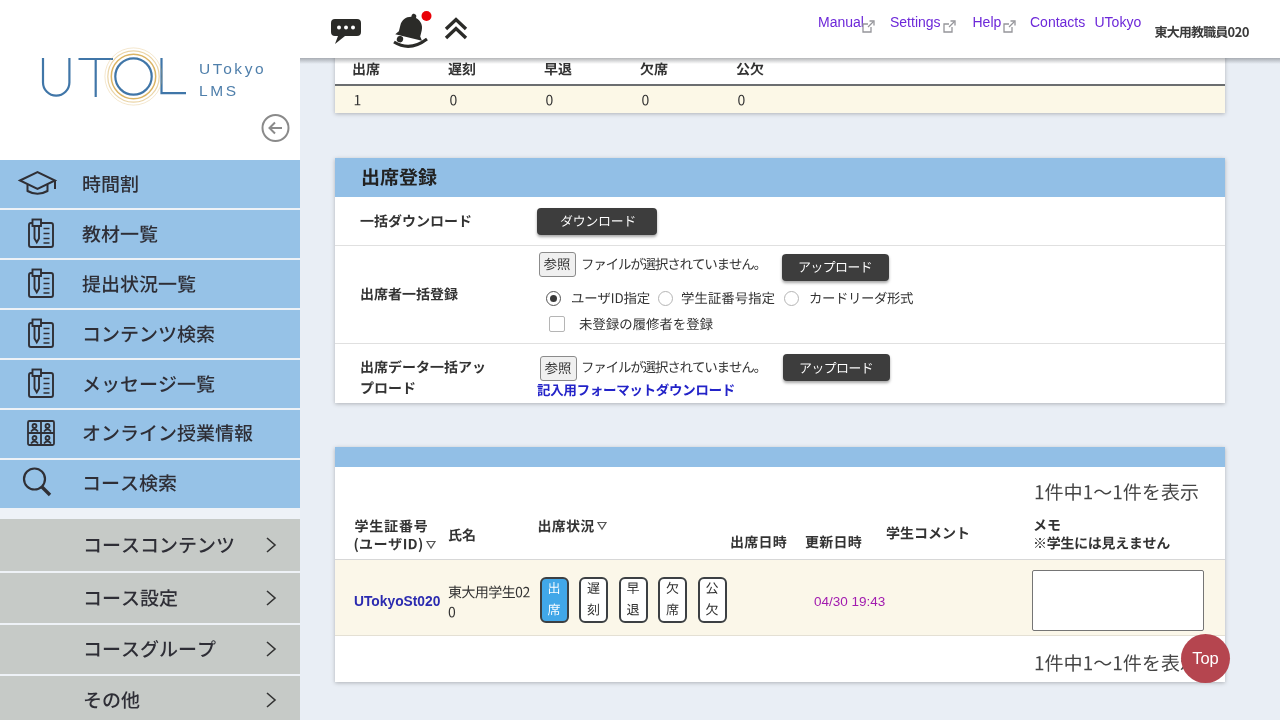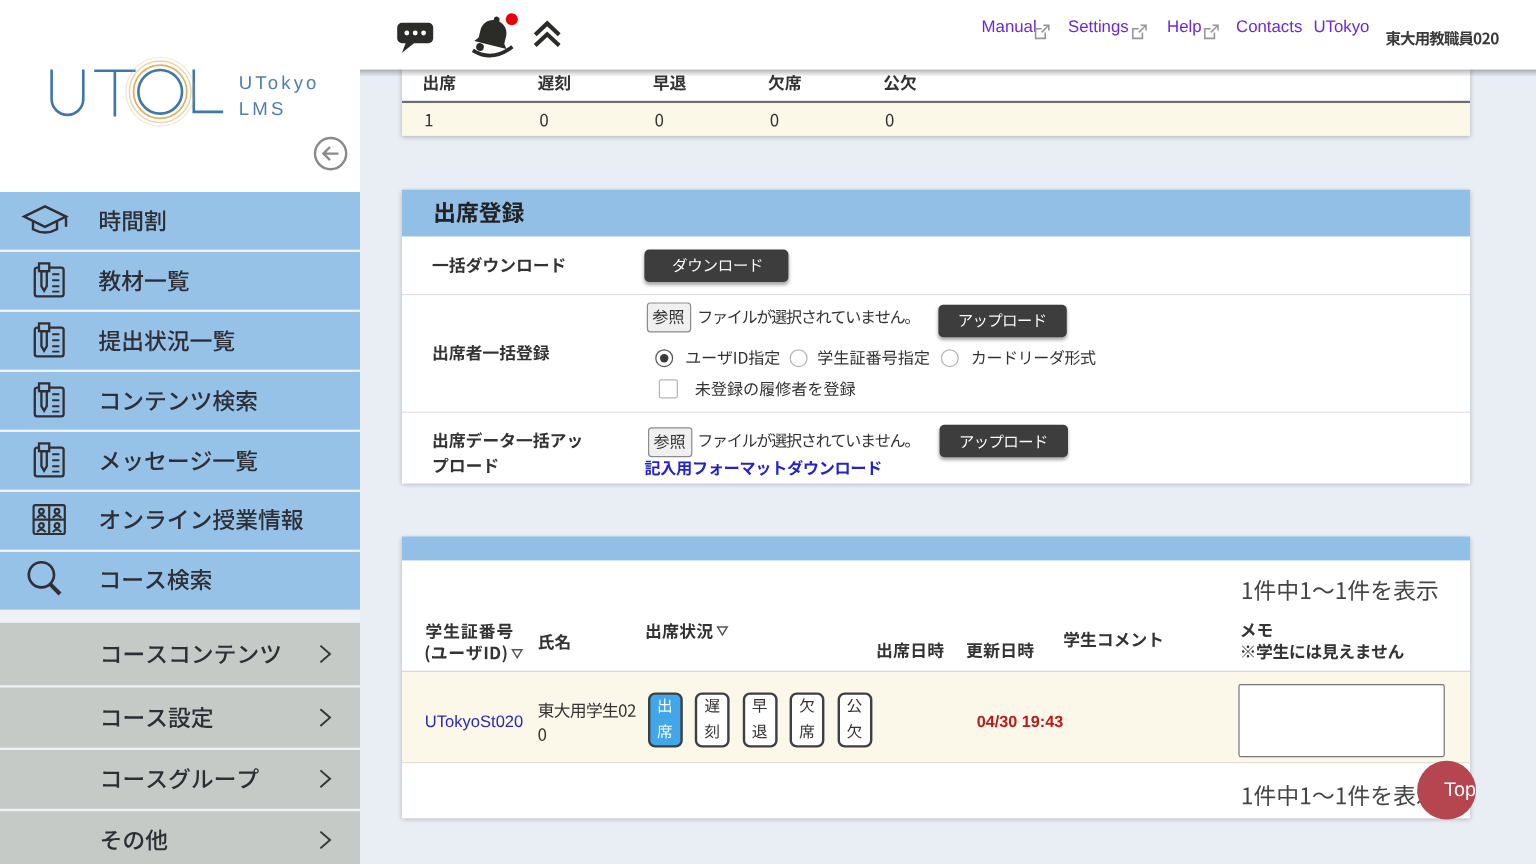--- a/index.html
+++ b/index.html
@@ -78,22 +78,22 @@
   <div style="position:absolute;left:0;top:113px;width:890px;height:75px;background:#fbf7e9"></div>
   <div style="position:absolute;left:0;top:188px;width:890px;height:1px;background:#e4e0d4"></div>
   <div style="position:absolute;left:204.5px;top:130px;width:29px;height:46px;background:#41a7e8;border:2px solid #3c4043;border-radius:6px"></div>
   <div style="position:absolute;left:244.0px;top:130px;width:29px;height:46px;background:#fff;border:2px solid #3c4043;border-radius:6px"></div>
   <div style="position:absolute;left:283.5px;top:130px;width:29px;height:46px;background:#fff;border:2px solid #3c4043;border-radius:6px"></div>
   <div style="position:absolute;left:323.0px;top:130px;width:29px;height:46px;background:#fff;border:2px solid #3c4043;border-radius:6px"></div>
   <div style="position:absolute;left:362.5px;top:130px;width:29px;height:46px;background:#fff;border:2px solid #3c4043;border-radius:6px"></div>
   <div style="position:absolute;left:697px;top:123px;width:172px;height:61px;background:#fff;border:1px solid #757575;border-radius:2px"></div>
 </div>
 
-<div class="abs" style="left:354px;top:595.1px;font-size:13.8px;color:#2b2bb0;font-weight:normal;line-height:1;z-index:7;white-space:nowrap">UTokyoSt020</div>
-<div class="abs" style="left:814px;top:595.25px;font-size:13.5px;color:#b91c1c;font-weight:bold;line-height:1;z-index:7;white-space:nowrap">04/30 19:43</div>
+<div class="abs" style="left:354px;top:595.1px;font-size:13.8px;color:#2b2bb0;font-weight:bold;line-height:1;z-index:7;white-space:nowrap">UTokyoSt020</div>
+<div class="abs" style="left:814px;top:595.25px;font-size:13.5px;color:#a21caf;font-weight:normal;line-height:1;z-index:7;white-space:nowrap">04/30 19:43</div>
 
 <svg id="cjk" width="1280" height="720" viewBox="0 0 1280 720">
       <defs>
         <path id="g0" d="M441 -200C490 -148 542 -75 563 -27L644 -76C622 -125 566 -194 517 -244ZM627 -845V-730H424V-648H627V-537H386V-453H757V-352H389V-269H757V-23C757 -9 752 -5 736 -4C720 -4 664 -4 608 -6C621 20 635 58 639 83C717 83 769 81 804 67C839 53 849 28 849 -21V-269H957V-352H849V-453H966V-537H720V-648H930V-730H720V-845ZM280 -409V-197H158V-409ZM280 -493H158V-695H280ZM70 -781V-26H158V-112H368V-781Z"></path>
         <path id="g1" d="M600 -163V-81H395V-163ZM600 -232H395V-310H600ZM874 -803H539V-449H825V-35C825 -17 819 -12 802 -11C786 -11 739 -10 689 -12V-382H309V42H395V-9H668C680 17 693 59 697 84C782 84 838 82 873 67C909 51 921 21 921 -34V-803ZM369 -596V-521H179V-596ZM369 -663H179V-733H369ZM825 -596V-519H629V-596ZM825 -663H629V-733H825ZM85 -803V85H179V-451H458V-803Z"></path>
         <path id="g2" d="M630 -737V-181H720V-737ZM836 -826V-38C836 -21 830 -16 813 -16C794 -15 735 -15 675 -17C689 10 703 55 707 81C786 81 846 78 881 63C916 47 928 20 928 -38V-826ZM107 -227V82H193V34H433V72H522V-227ZM193 -38V-154H433V-38ZM48 -753V-588H101V-525H266V-470H108V-404H266V-347H49V-273H567V-347H354V-404H510V-470H354V-525H522V-588H578V-753H356V-840H264V-753ZM266 -655V-594H132V-680H490V-594H354V-655Z"></path>
         <path id="g3" d="M625 -845C605 -722 573 -603 526 -507V-579H443C487 -645 525 -718 557 -796L469 -821C450 -771 427 -723 401 -678V-746H288V-844H200V-746H76V-665H200V-579H39V-497H266C245 -474 223 -453 199 -433H121V-373C88 -350 53 -329 17 -311C36 -294 70 -258 82 -239C142 -273 198 -313 250 -358H346C325 -336 301 -313 278 -295H243V-210L32 -192L43 -107L243 -127V-12C243 -1 239 3 226 3C212 3 170 3 124 2C136 25 149 60 152 84C216 84 261 83 292 70C323 57 332 34 332 -10V-136L527 -156V-237L332 -218V-251C383 -289 437 -340 478 -389C499 -373 525 -349 537 -336C558 -364 578 -396 596 -432C617 -342 643 -259 677 -186C622 -106 548 -44 448 2C466 22 494 66 503 88C597 40 670 -20 727 -93C775 -19 834 41 907 85C922 59 952 22 974 3C896 -38 834 -102 786 -182C844 -288 879 -416 902 -572H965V-659H682C697 -714 710 -771 720 -829ZM328 -433C347 -453 366 -475 383 -497H521C505 -465 487 -436 468 -411L432 -438L415 -433ZM288 -665H393C375 -635 356 -606 335 -579H288ZM805 -572C790 -463 767 -369 733 -289C698 -374 674 -470 657 -572Z"></path>
         <path id="g4" d="M762 -843V-633H476V-542H732C658 -389 531 -230 406 -148C430 -129 458 -95 474 -70C578 -149 684 -278 762 -411V-38C762 -20 756 -14 737 -14C719 -13 655 -13 595 -15C608 12 623 55 628 82C714 82 774 79 812 63C848 48 862 22 862 -38V-542H962V-633H862V-843ZM215 -844V-633H54V-543H203C166 -412 96 -266 22 -184C38 -159 62 -120 72 -91C125 -155 175 -253 215 -358V83H310V-406C349 -356 392 -296 413 -262L470 -343C446 -371 347 -481 310 -516V-543H443V-633H310V-844Z"></path>
         <path id="g5" d="M42 -442V-338H962V-442Z"></path>
         <path id="g6" d="M278 -280H718V-237H278ZM278 -186H718V-143H278ZM278 -372H718V-330H278ZM595 -562V-488H928V-562ZM188 -425V-90H326C298 -29 230 -1 39 13C54 31 74 65 80 86C308 62 390 12 422 -90H553V-26C553 52 580 74 686 74C708 74 823 74 845 74C926 74 952 48 961 -59C936 -64 900 -77 882 -89C878 -12 871 -1 836 -1C810 -1 716 -1 697 -1C654 -1 646 -4 646 -27V-90H812V-425ZM611 -845C586 -755 541 -666 487 -607C508 -596 544 -572 560 -558C586 -589 611 -627 633 -670H954V-745H668C679 -772 689 -799 697 -826ZM263 -712H173V-754H263ZM498 -809H88V-457H512V-513H340V-560H479V-712H340V-754H498ZM263 -560V-513H173V-560ZM173 -658H396V-614H173Z"></path>
@@ -774,21 +774,21 @@
         <path d="M42 487 L50 495" stroke-width="3.4"></path>
       </g>
       <path d="M267 538 l8 7 -8 7" stroke="#333" stroke-width="1.6" fill="none"></path>
       <path d="M267 591 l8 7 -8 7" stroke="#333" stroke-width="1.6" fill="none"></path>
       <path d="M267 642 l8 7 -8 7" stroke="#333" stroke-width="1.6" fill="none"></path>
       <path d="M267 693 l8 7 -8 7" stroke="#333" stroke-width="1.6" fill="none"></path>
       <path d="M427 541.5 h8 l-4 6.5 z" fill="none" stroke="#555" stroke-width="1.2"></path>
       <path d="M598 522.5 h8 l-4 6.5 z" fill="none" stroke="#555" stroke-width="1.2"></path>
     </svg>
 
-<div style="position:absolute;left:1181px;top:634px;width:49px;height:49px;border-radius:50%;background:#b5454f;z-index:10;text-align:right;line-height:49px;color:#fff;font-size:16.5px">Top</div>
+<div style="position:absolute;left:1181px;top:634px;width:49px;height:49px;border-radius:50%;background:#b5454f;z-index:10;text-align:center;line-height:49px;color:#fff;font-size:16.5px">Top</div>
 
 <svg width="300" height="160" viewBox="0 0 300 160" style="position:absolute;left:0;top:0;z-index:8">
       <g stroke="#4076a8" stroke-width="2.2" fill="none">
         <path d="M43 58 v24.5 a13.2 13.2 0 0 0 26.4 0 V58"></path>
         <path d="M78.5 59 H113 M95.7 59 V97"></path>
         <circle cx="133.5" cy="76.5" r="18.2"></circle>
         <path d="M161.5 58 V93.2 H186"></path>
       </g>
       <g fill="none" stroke="#d9b05c">
         <circle cx="133.5" cy="76.5" r="22.2" stroke-width="1.5" opacity="0.95"></circle>

